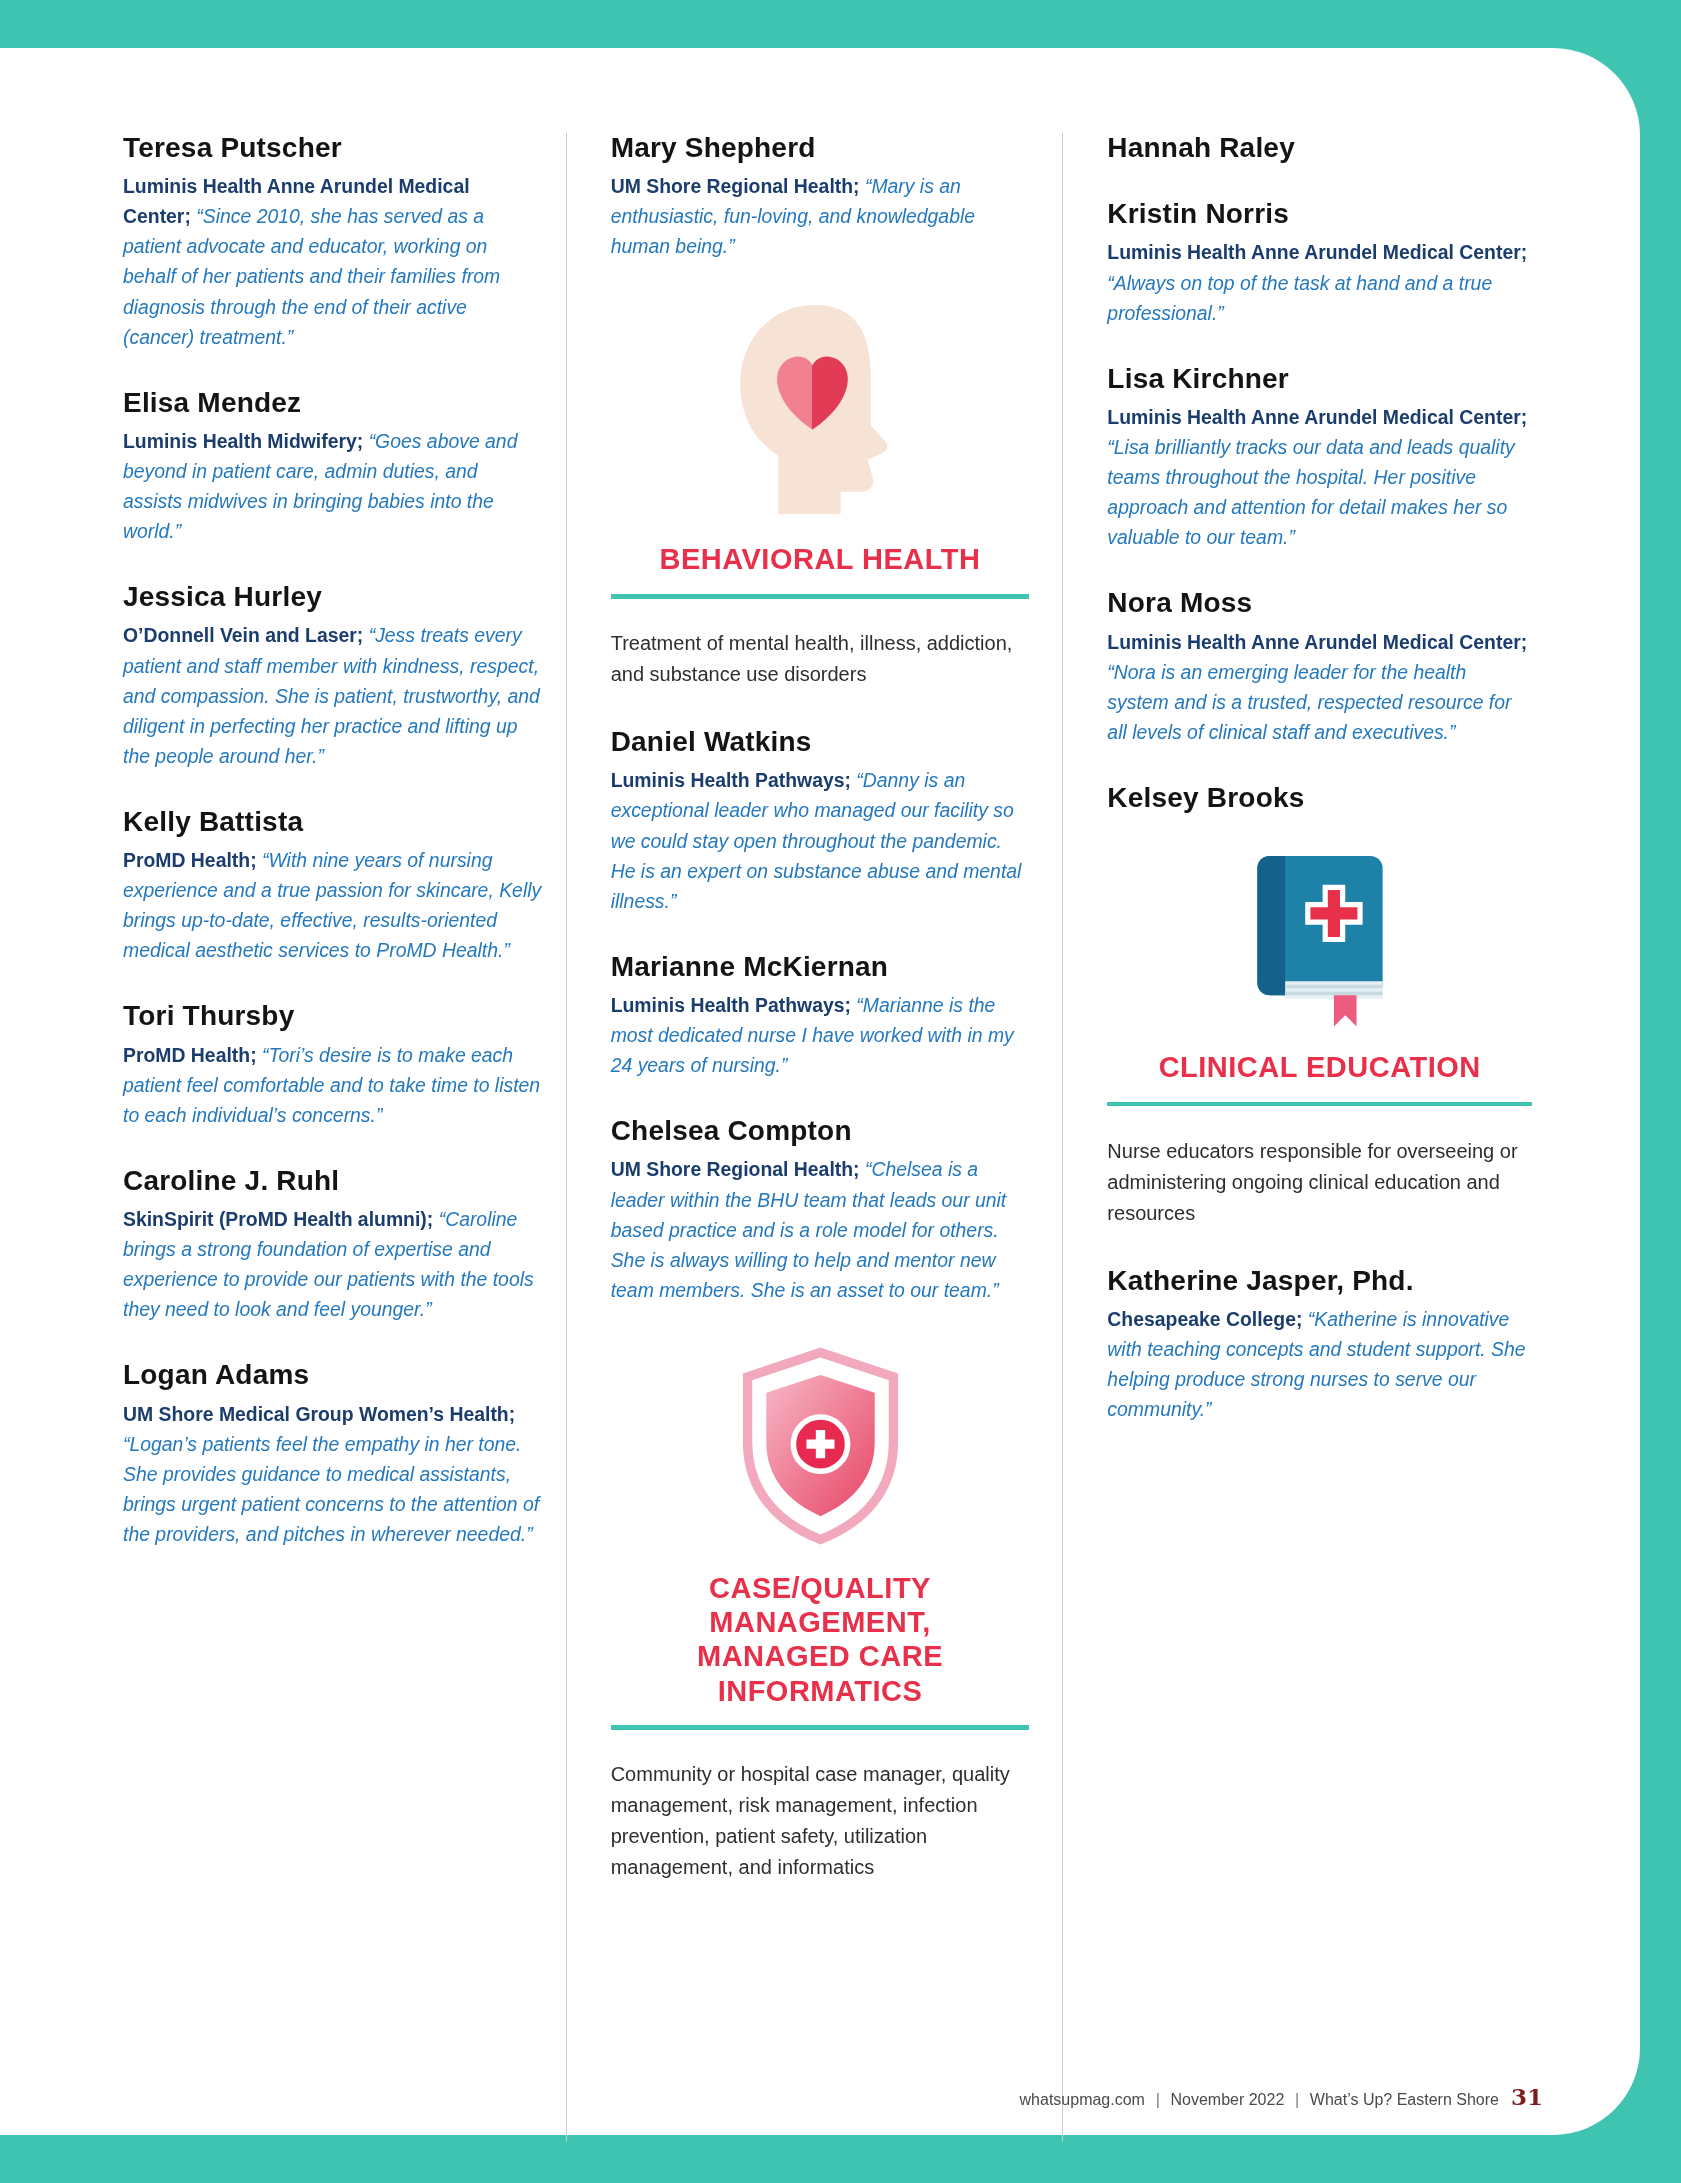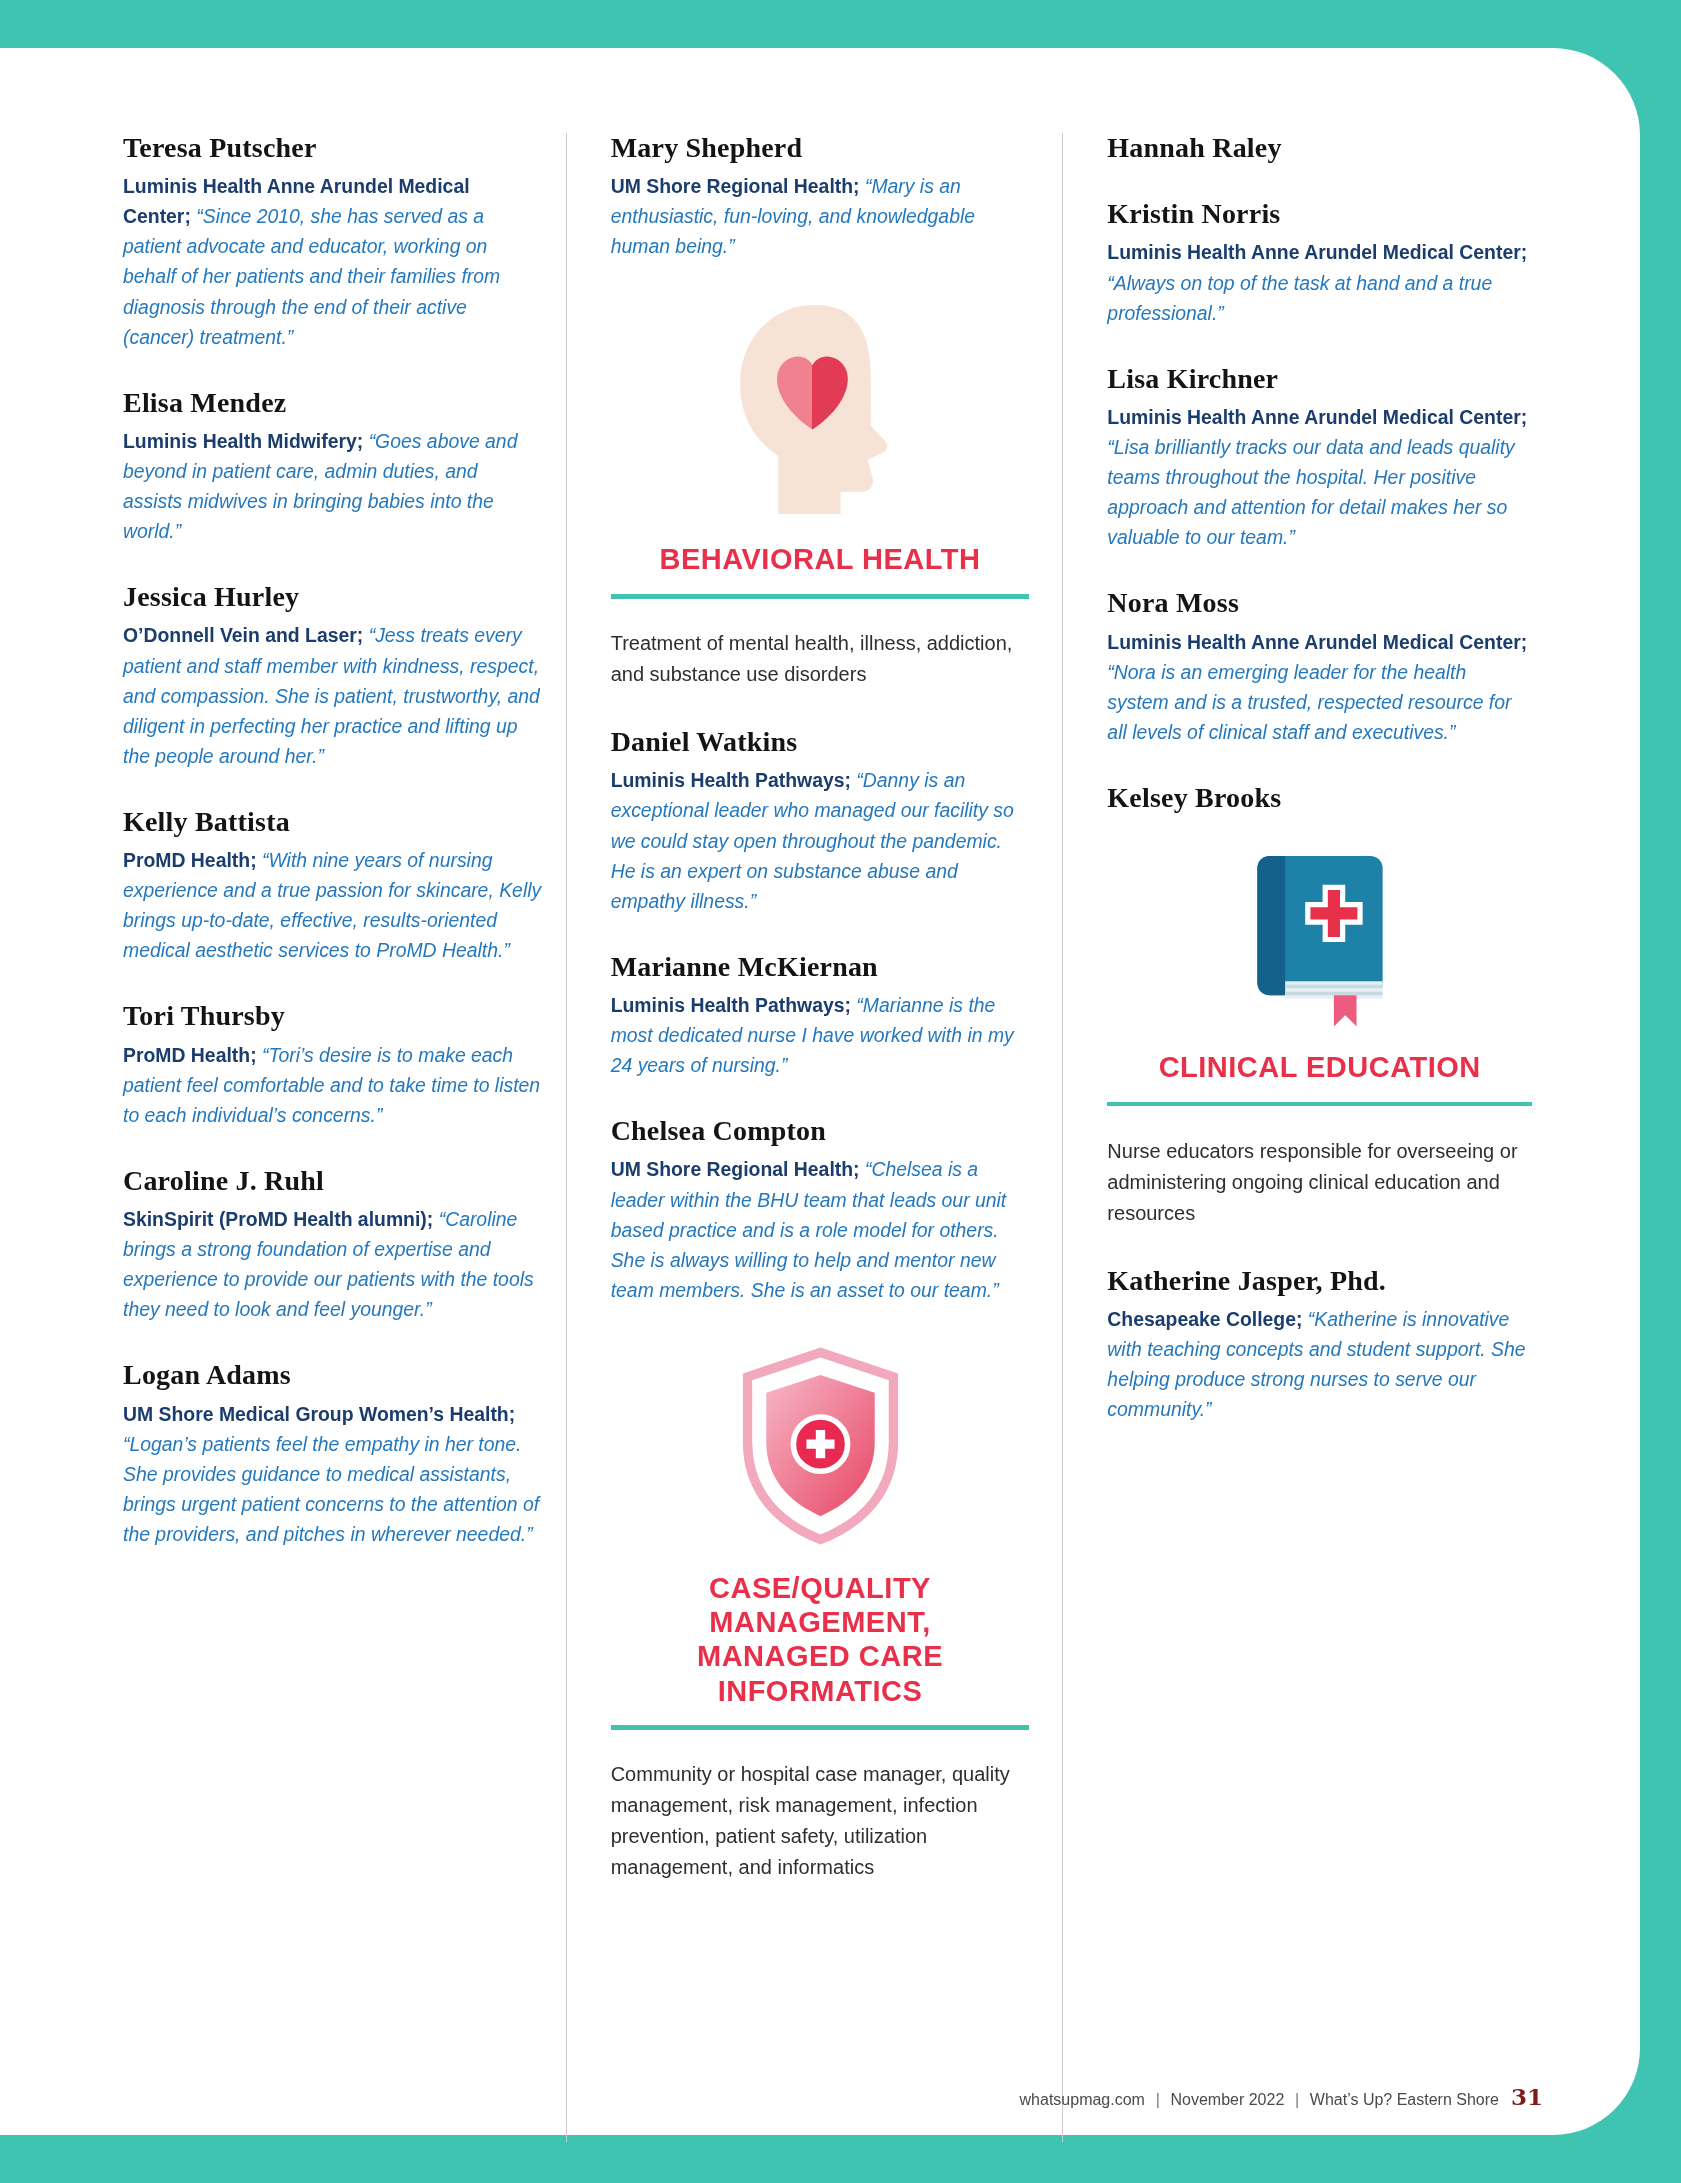--- a/index.html
+++ b/index.html
@@ -25,21 +25,21 @@
     display: flex;
     align-items: stretch;
   }
   .col { box-sizing: border-box; }
   .col-1 { width: 444px; padding-right: 24px; border-right: 1.3px solid #cccccc; }
   .col-2 { width: 497px; padding: 0 33px 0 44px; border-right: 1.3px solid #cccccc; }
   .col-3 { width: 469px; padding-left: 44px; }
 
   .profile { margin-bottom: 36px; }
   .pname {
-    font-family: Liberation Serif, serif;
+    font-family: Liberation Sans, sans-serif;
     font-weight: 700;
     font-size: 28px;
     line-height: 1.08;
     color: #141414;
     margin: 0 0 8px 0;
     letter-spacing: 0.2px;
   }
   .ptext { margin: 0; font-size: 19.4px; line-height: 1.55; }
   .org { font-weight: 700; color: #1B3D6D; }
   .quote { font-style: italic; color: #2478BE; }
@@ -136,21 +136,21 @@
           <path d="M46 66 C 28 54, 24 38, 33 31.5 C 39 27.5, 44.5 30.5, 46 34 C 47.5 30.5, 53 27.5, 59 31.5 C 68 38, 64 54, 46 66 Z" fill="url(#hg)"></path>
         </svg>
       </div>
 
       <h2 class="section-title">BEHAVIORAL HEALTH</h2>
       <div class="section-rule"></div>
       <p class="section-desc">Treatment of mental health, illness, addiction, and substance use disorders</p>
 
       <article class="profile">
         <h3 class="pname">Daniel Watkins</h3>
-        <p class="ptext"><span class="org">Luminis Health Pathways;</span> <span class="quote">“Danny is an exceptional leader who managed our facility so we could stay open throughout the pandemic. He is an expert on substance abuse and empathy illness.”</span></p>
+        <p class="ptext"><span class="org">Luminis Health Pathways;</span> <span class="quote">“Danny is an exceptional leader who managed our facility so we could stay open throughout the pandemic. He is an expert on substance abuse and mental illness.”</span></p>
       </article>
       <article class="profile">
         <h3 class="pname">Marianne McKiernan</h3>
         <p class="ptext"><span class="org">Luminis Health Pathways;</span> <span class="quote">“Marianne is the most dedicated nurse I have worked with in my 24 years of nursing.”</span></p>
       </article>
       <article class="profile">
         <h3 class="pname">Chelsea Compton</h3>
         <p class="ptext"><span class="org">UM Shore Regional Health;</span> <span class="quote">“Chelsea is a leader within the BHU team that leads our unit based practice and is a role model for others. She is always willing to help and mentor new team members. She is an asset to our team.”</span></p>
       </article>
 

